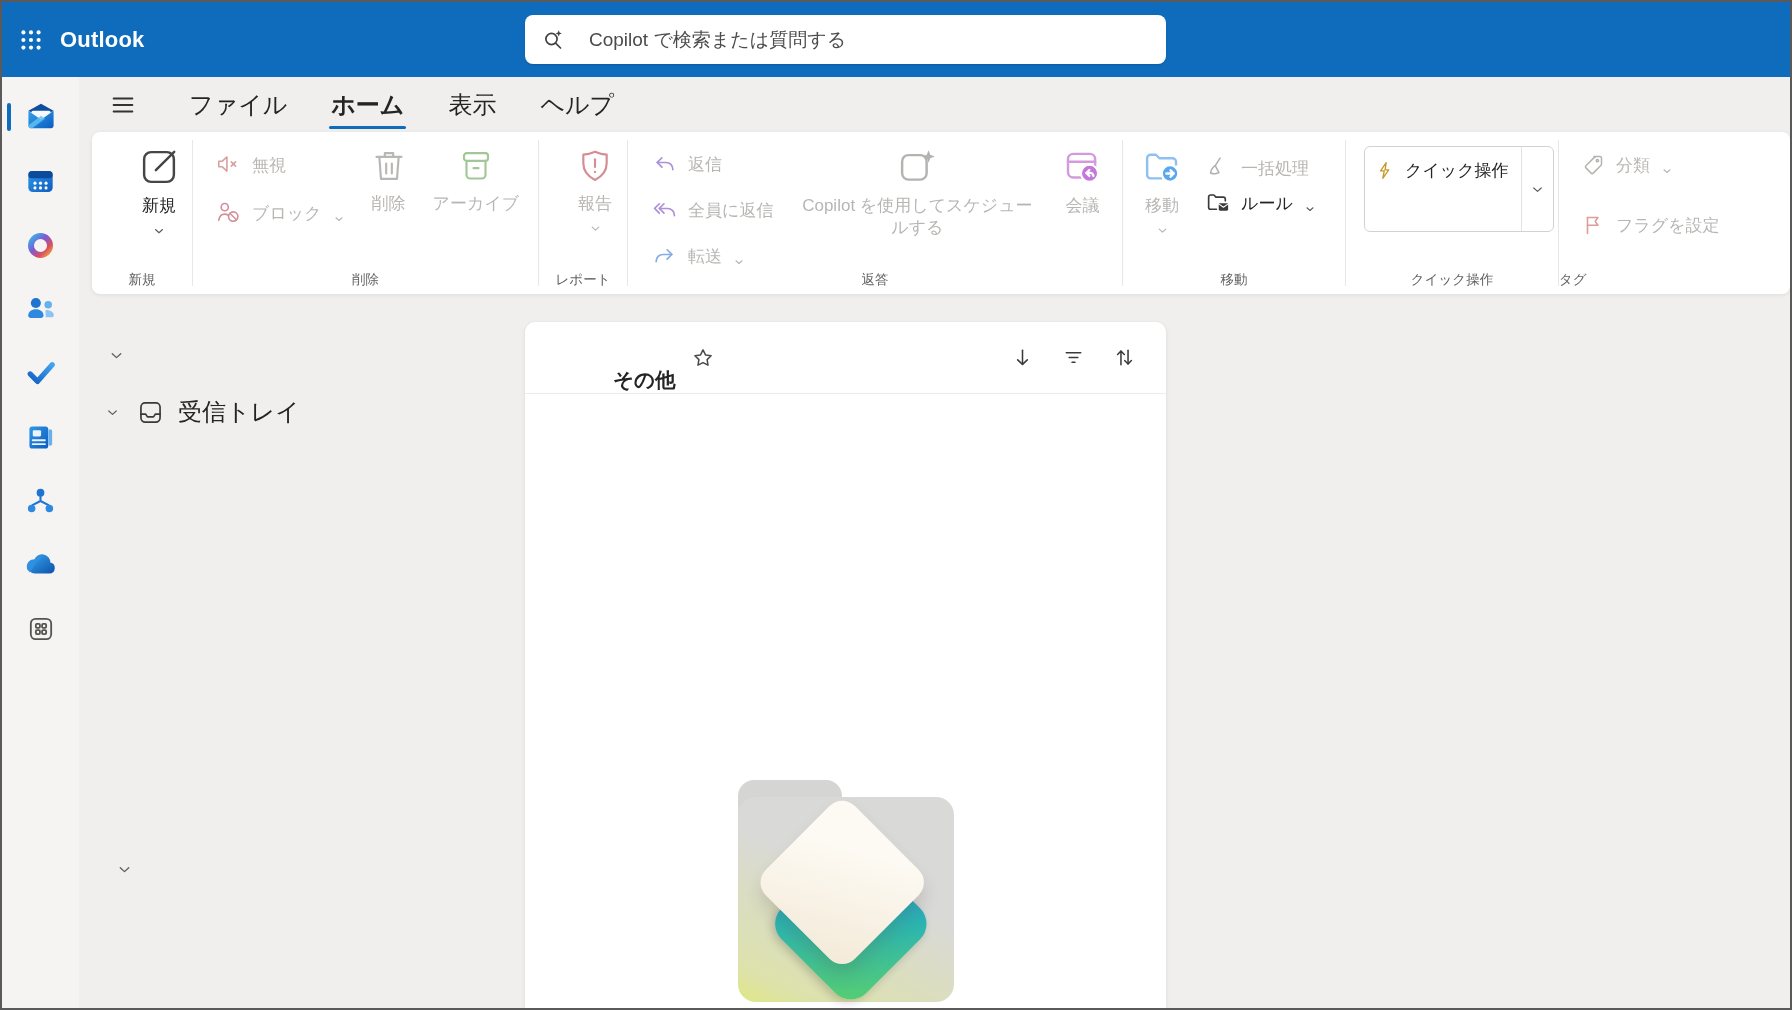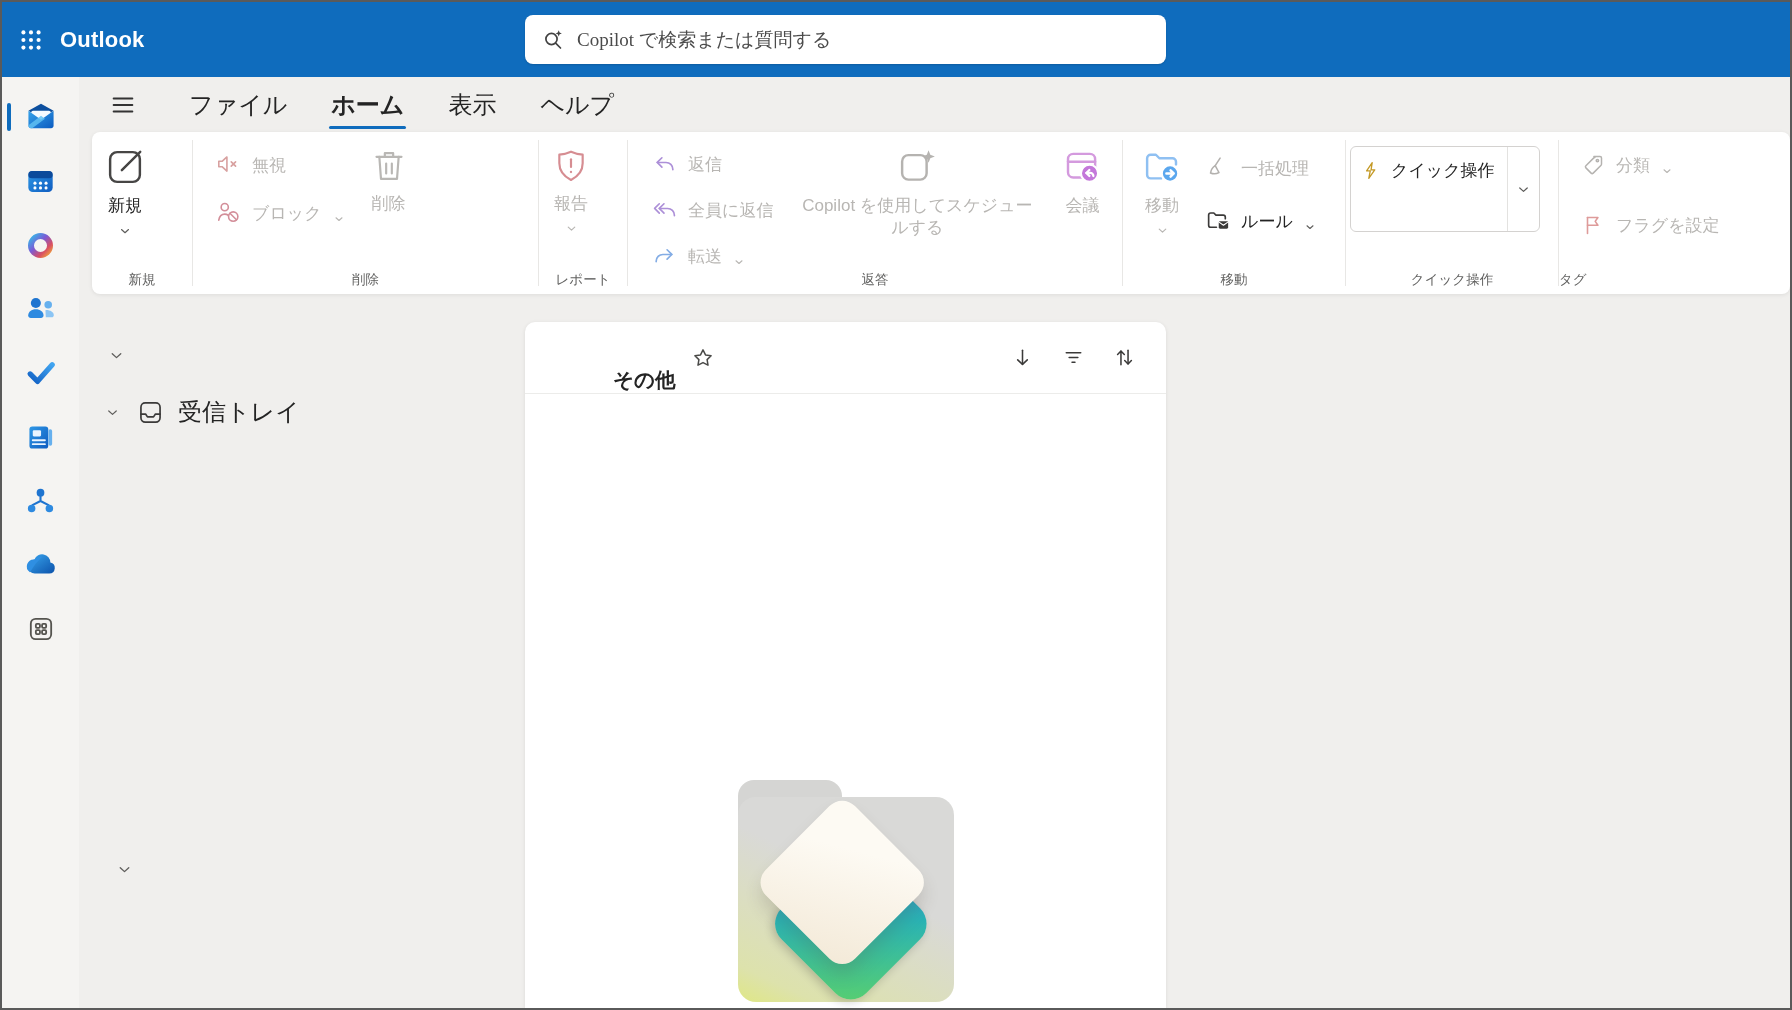--- a/index.html
+++ b/index.html
@@ -13,21 +13,21 @@
   
   .topbar {
     position: absolute; left:0; top:0; right:0; height:75px;
     background:#0f6cbd; display:flex; align-items:center;
   }
   .waffle-btn { width:58px; height:75px; display:flex; align-items:center; justify-content:center; cursor:pointer; }
   .brand { color:#fff; font-weight:bold; font-size:22px; letter-spacing:.2px; }
   .searchbox {
     position:absolute; left:523px; top:13px; width:641px; height:49px;
     background:#fff; border-radius:8px; display:flex; align-items:center;
-    padding:0 16px; gap:12px; box-shadow:0 1px 2px rgba(0,0,0,.15);font-family:Liberation Serif, serif;
+    padding:0 16px; gap:24px; box-shadow:0 1px 2px rgba(0,0,0,.15);
   }
   .searchbox input {
     border:none; outline:none; flex:1; font-size:19px; color:#424242;
     font-family:inherit; background:transparent;
   }
   .searchbox input::placeholder { color:#424242; opacity:.95; }
   
   .siderail {
     position:absolute; left:0; top:75px; bottom:0; width:77px;
     background:#f5f4f2; display:flex; flex-direction:column; align-items:stretch; padding-top:8px;
@@ -49,21 +49,21 @@
   .tab.active::after {
     content:""; position:absolute; left:16px; right:16px; bottom:0px;
     height:3px; border-radius:2px; background:#0f6cbd;
   }
   
   .ribbon {
     position:absolute; left:13px; right:0; top:55px; height:162px;
     background:#fff; border-radius:8px; box-shadow:0 1px 4px rgba(0,0,0,.08);
     display:flex; align-items:stretch; overflow:hidden;
   }
-  .rgroup { position:relative; padding:12px 4px 30px; display:flex; justify-content:flex-start; align-items:flex-start; }
+  .rgroup { position:relative; padding:12px 4px 30px; display:flex; justify-content:flex-end; align-items:flex-start; }
   .glabel {
     position:absolute; bottom:5px; left:0; right:0; text-align:center;
     font-size:13.5px; color:#616160; white-space:nowrap;
   }
   .glabel.right { text-align:left; padding-right:14px; }
   .rsep { width:1px; background:#e8e7e5; margin:8px 0; }
   .rbtn-lg {
     display:flex; flex-direction:column; align-items:center; gap:7px;
     padding:2px 8px; border-radius:6px; cursor:pointer; text-align:center;
   }
@@ -365,20 +365,30 @@
           <span style="color:#b9b7b4">
             <svg width="40" height="40" viewBox="0 0 24 24" fill="none" stroke="currentColor" stroke-width="1.3" stroke-linecap="round" stroke-linejoin="round">
               <path d="M4.5 6.5h15"></path>
                 <path d="M9.5 6.5V4.3h5v2.2"></path>
               <path d="m6.2 6.5 1 13.2h9.6l1-13.2"></path>
                 <path d="M10.3 10.5v6M13.7 10.5v6"></path>
             </svg>
           </span>
           <span class="lbl">削除</span>
         </div>
+        <div class="rbtn-lg txt-off">
+          <span style="color:#a3c698">
+            <svg width="40" height="40" viewBox="0 0 24 24" fill="none" stroke="currentColor" stroke-width="1.3" stroke-linecap="round" stroke-linejoin="round">
+              <rect x="4.8" y="4.3" width="14.4" height="4.6" rx="1.6"></rect>
+              <path d="M6.3 8.9v8.4c0 1.2 1 2.2 2.2 2.2h7c1.2 0 2.2-1 2.2-2.2V8.9"></path>
+              <path d="M10.5 13.3h3"></path>
+            </svg>
+          </span>
+          <span class="lbl">アーカイブ</span>
+        </div>
         <div class="glabel">削除</div>
       </div>
       <div class="rsep"></div>
 
       <div class="rgroup" style="width:88px">
         <div class="rbtn-lg txt-off">
           <span style="color:#d68d92">
             <svg width="40" height="40" viewBox="0 0 24 24" fill="none" stroke="currentColor" stroke-width="1.3" stroke-linecap="round" stroke-linejoin="round">
               <path d="M12 3.4c2.3 1 4.6 1.6 7 1.8v5.2c0 4.7-2.8 7.9-7 10-4.2-2.1-7-5.3-7-10V5.2c2.4-.2 4.7-.8 7-1.8z"></path>
               <path d="M12 8v4.6"></path>
@@ -466,21 +476,21 @@
               <path d="M14.5 15.7h4.2m-1.8-1.8 1.8 1.8-1.8 1.8" stroke="#fff" stroke-width="1.4"></path>
             </svg>
           </span>
           <span class="lbl">移動</span>
           <span class="chev">
             <svg width="13" height="13" viewBox="0 0 24 24" fill="none" stroke="currentColor" stroke-width="2.2" stroke-linecap="round" stroke-linejoin="round">
                 <path d="m6 9.5 6 5.5 6-5.5"></path>
               </svg>
           </span>
         </div>
-        <div class="rcol" style="gap:18px; padding-top:6px">
+        <div class="rcol" style="padding-top:6px">
           <div class="rbtn-sm txt-off">
             <span style="color:#b3b1ae">
               <svg width="25" height="25" viewBox="0 0 24 24" fill="none" stroke="currentColor" stroke-width="1.5" stroke-linecap="round" stroke-linejoin="round">
                 <path d="M14.5 3 9.8 10.2"></path>
                 <path d="M9.8 10.2c-2.6 1.5-4 4-4.5 7.1 2.7 1.1 5.6 1 8.1-.5z"></path>
               </svg>
             </span>
             <span>一括処理</span>
           </div>
           <div class="rbtn-sm txt-on">

